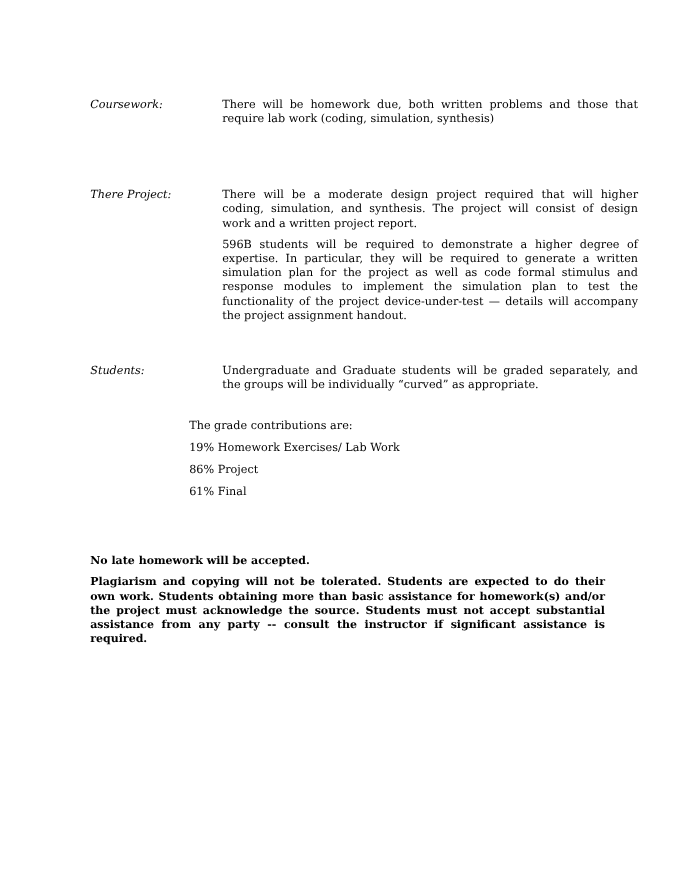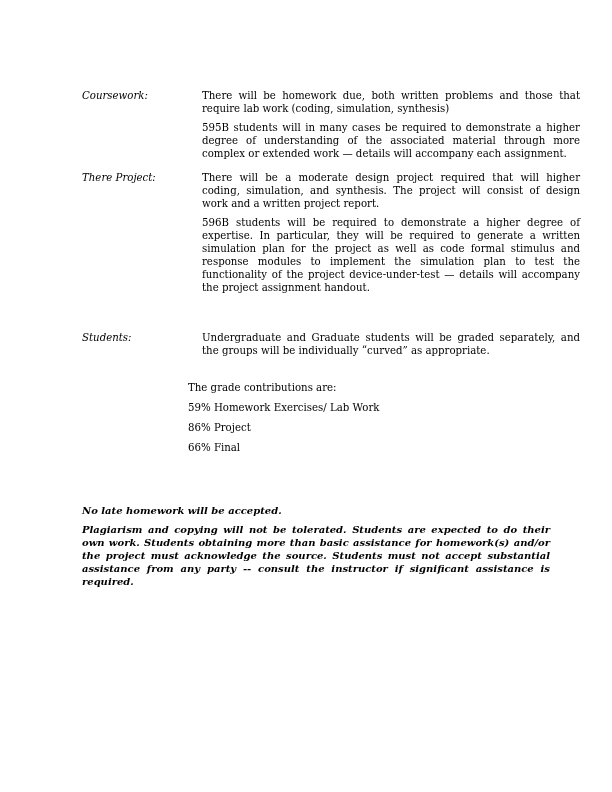--- a/index.html
+++ b/index.html
@@ -51,59 +51,57 @@
     .grade-list div {
       font-size: 10.2px;
       line-height: 13px;
       margin-bottom: 7px;
       white-space: nowrap;
     }
     .notice {
       position: absolute;
       left: 72px;
       width: 468px;
-      font-style: italic;
       font-weight: bold;
       font-size: 10px;
       line-height: 13px;
       text-align: justify;
       margin: 0;
     }
   </style>
 </head>
 <body>
 
 <div class="page">
 
   <div class="section" style="top:89px;">
     <div class="label">Coursework:</div>
     <div class="body">
       <p class="para">There will be homework due, both written problems and those that require lab work (coding, simulation, synthesis)</p>
-      <p class="para">595B students will in many cases be required to demonstrate a higher degree of understanding of the associated material through more complex or extended work — details will accompany each assignment.</p>
     </div>
   </div>
 
   <div class="section" style="top:171px;">
     <div class="label">There Project:</div>
     <div class="body">
       <p class="para">There will be a moderate design project required that will higher coding, simulation, and synthesis. The project will consist of design work and a written project report.</p>
       <p class="para">596B students will be required to demonstrate a higher degree of expertise. In particular, they will be required to generate a written simulation plan for the project as well as code formal stimulus and response modules to implement the simulation plan to test the functionality of the project device-under-test — details will accompany the project assignment handout.</p>
     </div>
   </div>
 
   <div class="section" style="top:331px;">
     <div class="label">Students:</div>
     <div class="body">
       <p class="para">Undergraduate and Graduate students will be graded separately, and the groups will be individually “curved” as appropriate.</p>
     </div>
   </div>
 
-  <div class="section grade-list" style="top:381px; left:162px; width:378px;margin-left:16px;">
+  <div class="section grade-list" style="top:381px; left:162px; width:378px;">
     <div>The grade contributions are:</div>
-    <div>59% Homework Exercises/ Lab Work</div>
+    <div>19% Homework Exercises/ Lab Work</div>
     <div>86% Project</div>
-    <div>66% Final</div>
+    <div>61% Final</div>
   </div>
 
   <p class="notice" style="top:504px;">No late homework will be accepted.</p>
   <p class="notice" style="top:523px;">Plagiarism and copying will not be tolerated. Students are expected to do their own work. Students obtaining more than basic assistance for homework(s) and/or the project must acknowledge the source. Students must not accept substantial assistance from any party -- consult the instructor if significant assistance is required.</p>
 
 </div>
 
 </body></html>

